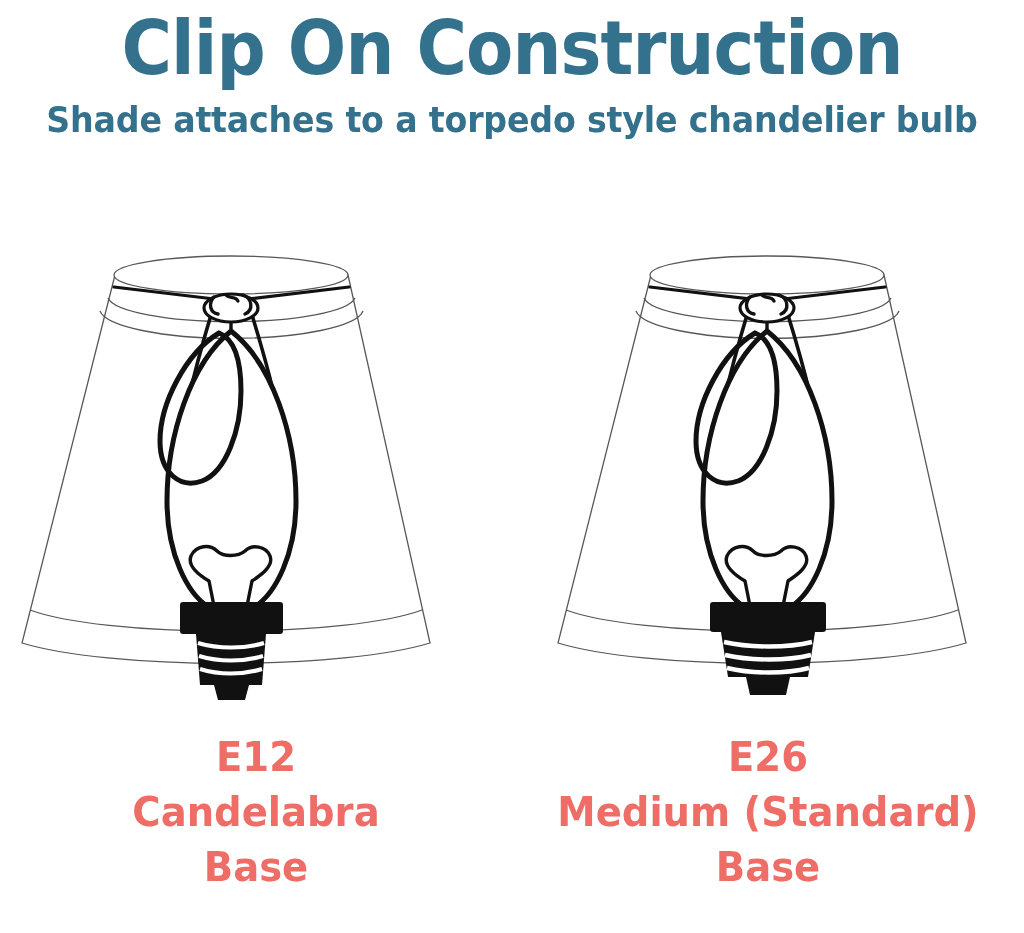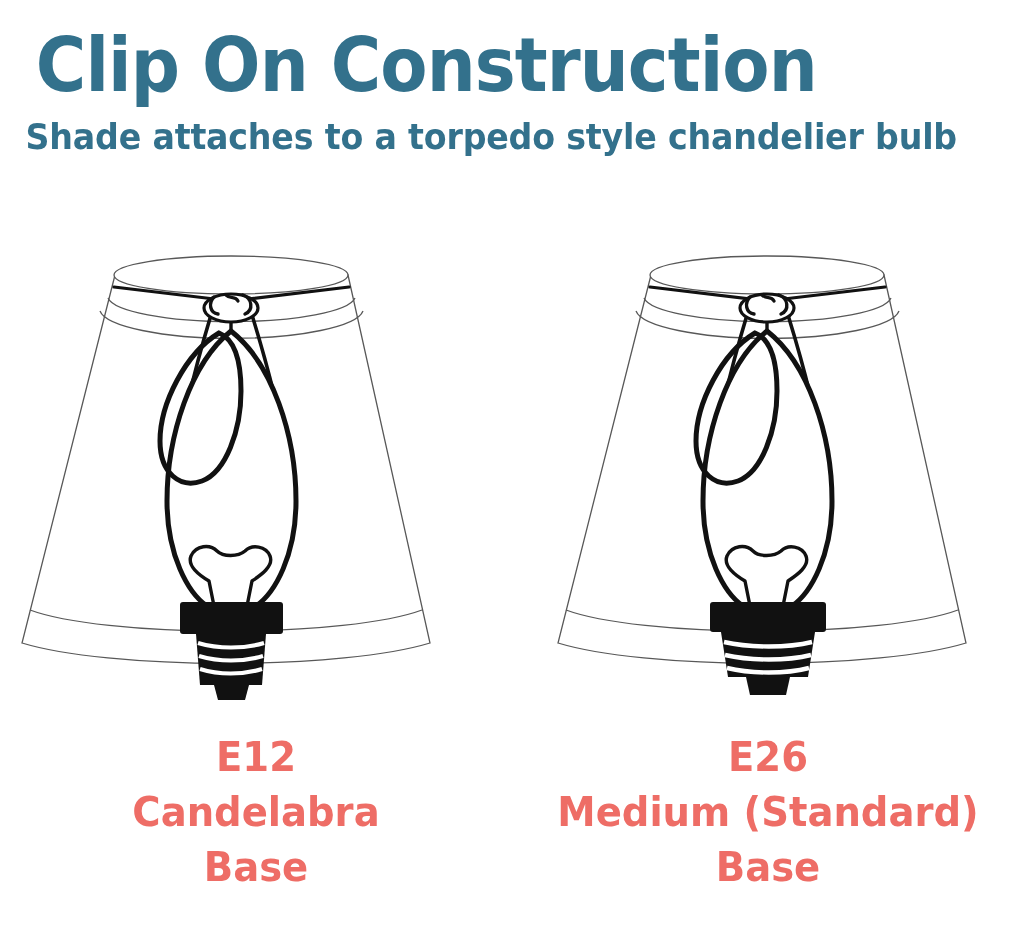--- a/index.html
+++ b/index.html
@@ -21,21 +21,21 @@
     height: 933px;
     background: #ffffff;
   }
 
   
   .heading-block {
     position: absolute;
     left: 0;
     top: 0;
     width: 1024px;
-    margin-top: 17px;
+    text-align: center;
   }
   .title {
     margin: 0;
     padding: 0;
     font-family: "DejaVu Sans", sans-serif;
     font-weight: 700;
     font-size: 74px;
     line-height: 96px;
     letter-spacing: -1px;
     color: #33718c;

